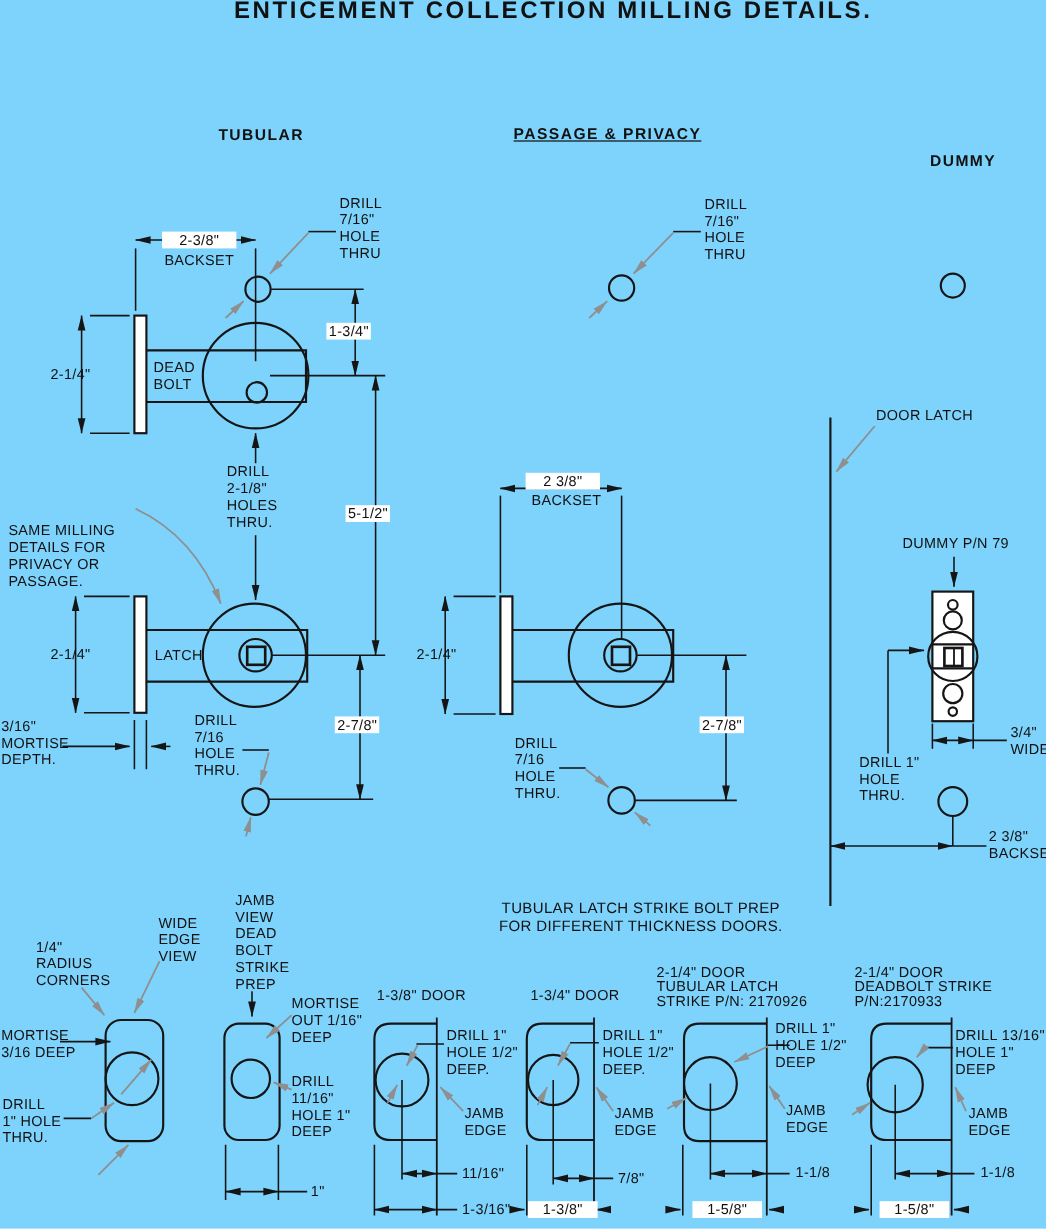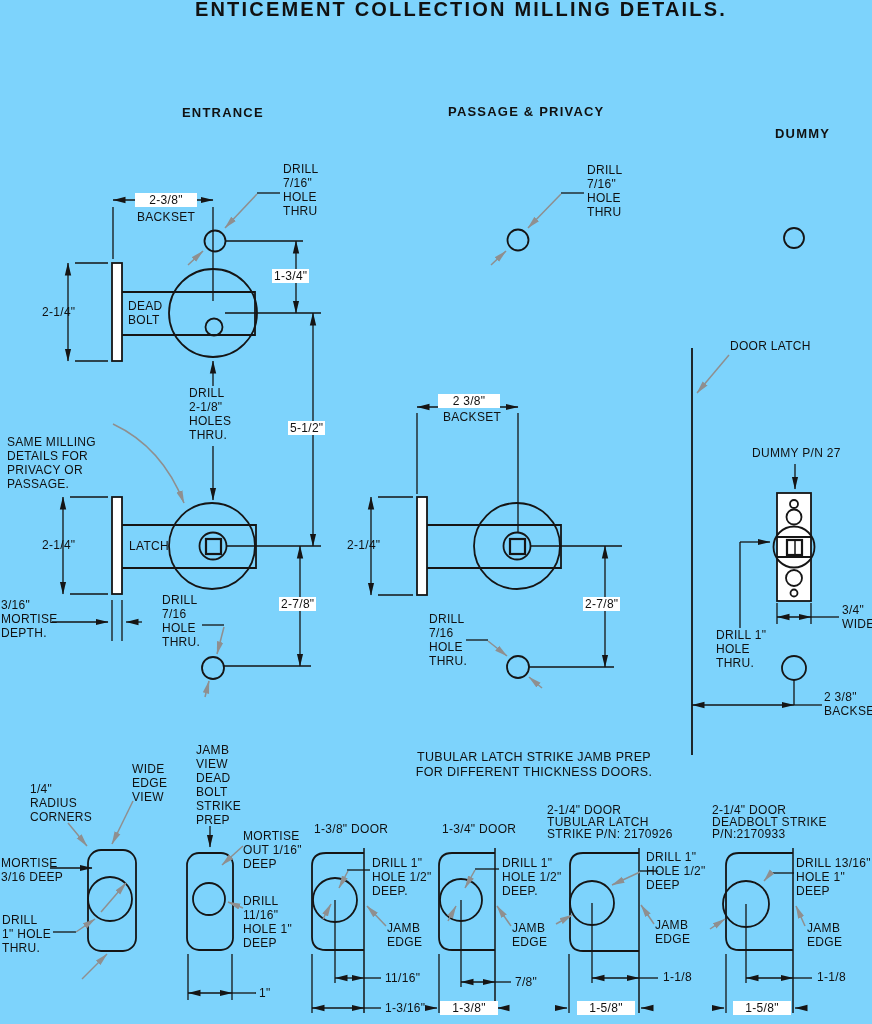--- a/index.html
+++ b/index.html
@@ -245,22 +245,22 @@
   </g>
   <g stroke="#8f8f8f" stroke-width="1.5" fill="none">
     <line x1="770" y1="874" x2="764" y2="881" marker-end="url(#mG)"></line>
     <line x1="710" y1="929" x2="725" y2="919" marker-end="url(#mG)"></line>
     <line x1="805" y1="926" x2="796" y2="906" marker-end="url(#mG)"></line>
   </g>
 </svg>
 
 <div class="lbl title ctr" style="left:175px;top:2px;width:572px;">ENTICEMENT COLLECTION MILLING DETAILS.</div>
 
-<div class="lbl hdr" style="left:182px;top:106px;">ENTRANCE</div>
-<div class="lbl hdr" style="left:448px;top:105px;">PASSAGE &amp; PRIVACY</div>
+<div class="lbl hdr" style="left:182px;top:106px;">TUBULAR</div>
+<div class="lbl hdr" style="left:428px;top:105px;text-decoration:underline;">PASSAGE &amp; PRIVACY</div>
 <div class="lbl hdr" style="left:775px;top:107px;margin-top:20px;">DUMMY</div>
 
 <div class="lbl mask ctr" style="left:135px;top:193px;width:58px;">2-3/8"</div>
 <div class="lbl" style="left:137px;top:210px;">BACKSET</div>
 <div class="lbl" style="left:283px;top:162px;">DRILL
 7/16"
 HOLE
 THRU</div>
 <div class="lbl mask" style="left:272px;top:269px;">1-3/4"</div>
 <div class="lbl" style="left:42px;top:305px;">2-1/4"</div>
@@ -293,21 +293,21 @@
 <div class="lbl mask ctr" style="left:438px;top:394px;width:58px;">2 3/8"</div>
 <div class="lbl" style="left:443px;top:410px;">BACKSET</div>
 <div class="lbl" style="left:347px;top:538px;">2-1/4"</div>
 <div class="lbl" style="left:429px;top:612px;">DRILL
 7/16
 HOLE
 THRU.</div>
 <div class="lbl mask" style="left:583px;top:597px;">2-7/8"</div>
 
 <div class="lbl" style="left:730px;top:339px;">DOOR LATCH</div>
-<div class="lbl" style="left:752px;top:446px;">DUMMY P/N 27</div>
+<div class="lbl" style="left:752px;top:446px;">DUMMY P/N 79</div>
 <div class="lbl" style="left:842px;top:603px;">3/4"
 WIDE</div>
 <div class="lbl" style="left:716px;top:628px;">DRILL 1"
 HOLE
 THRU.</div>
 <div class="lbl" style="left:824px;top:690px;">2 3/8"
 BACKSET</div>
 
 <div class="lbl" style="left:30px;top:782px;">1/4"
 RADIUS
@@ -331,21 +331,21 @@
 PREP</div>
 <div class="lbl" style="left:243px;top:829px;">MORTISE
 OUT 1/16"
 DEEP</div>
 <div class="lbl" style="left:243px;top:894px;">DRILL
 11/16"
 HOLE 1"
 DEEP</div>
 <div class="lbl" style="left:259px;top:986px;">1"</div>
 
-<div class="lbl ctr" style="left:384px;top:750px;width:300px;font-size:12.5px;line-height:15px;">TUBULAR LATCH STRIKE JAMB PREP
+<div class="lbl ctr" style="left:384px;top:750px;width:300px;font-size:12.5px;line-height:15px;">TUBULAR LATCH STRIKE BOLT PREP
 FOR DIFFERENT THICKNESS DOORS.</div>
 
 <div class="lbl" style="left:314px;top:822px;">1-3/8" DOOR</div>
 <div class="lbl" style="left:442px;top:822px;">1-3/4" DOOR</div>
 <div class="lbl small3" style="left:547px;top:804px;">2-1/4" DOOR
 TUBULAR LATCH
 STRIKE P/N: 2170926</div>
 <div class="lbl small3" style="left:712px;top:804px;">2-1/4" DOOR
 DEADBOLT STRIKE
 P/N:2170933</div>

